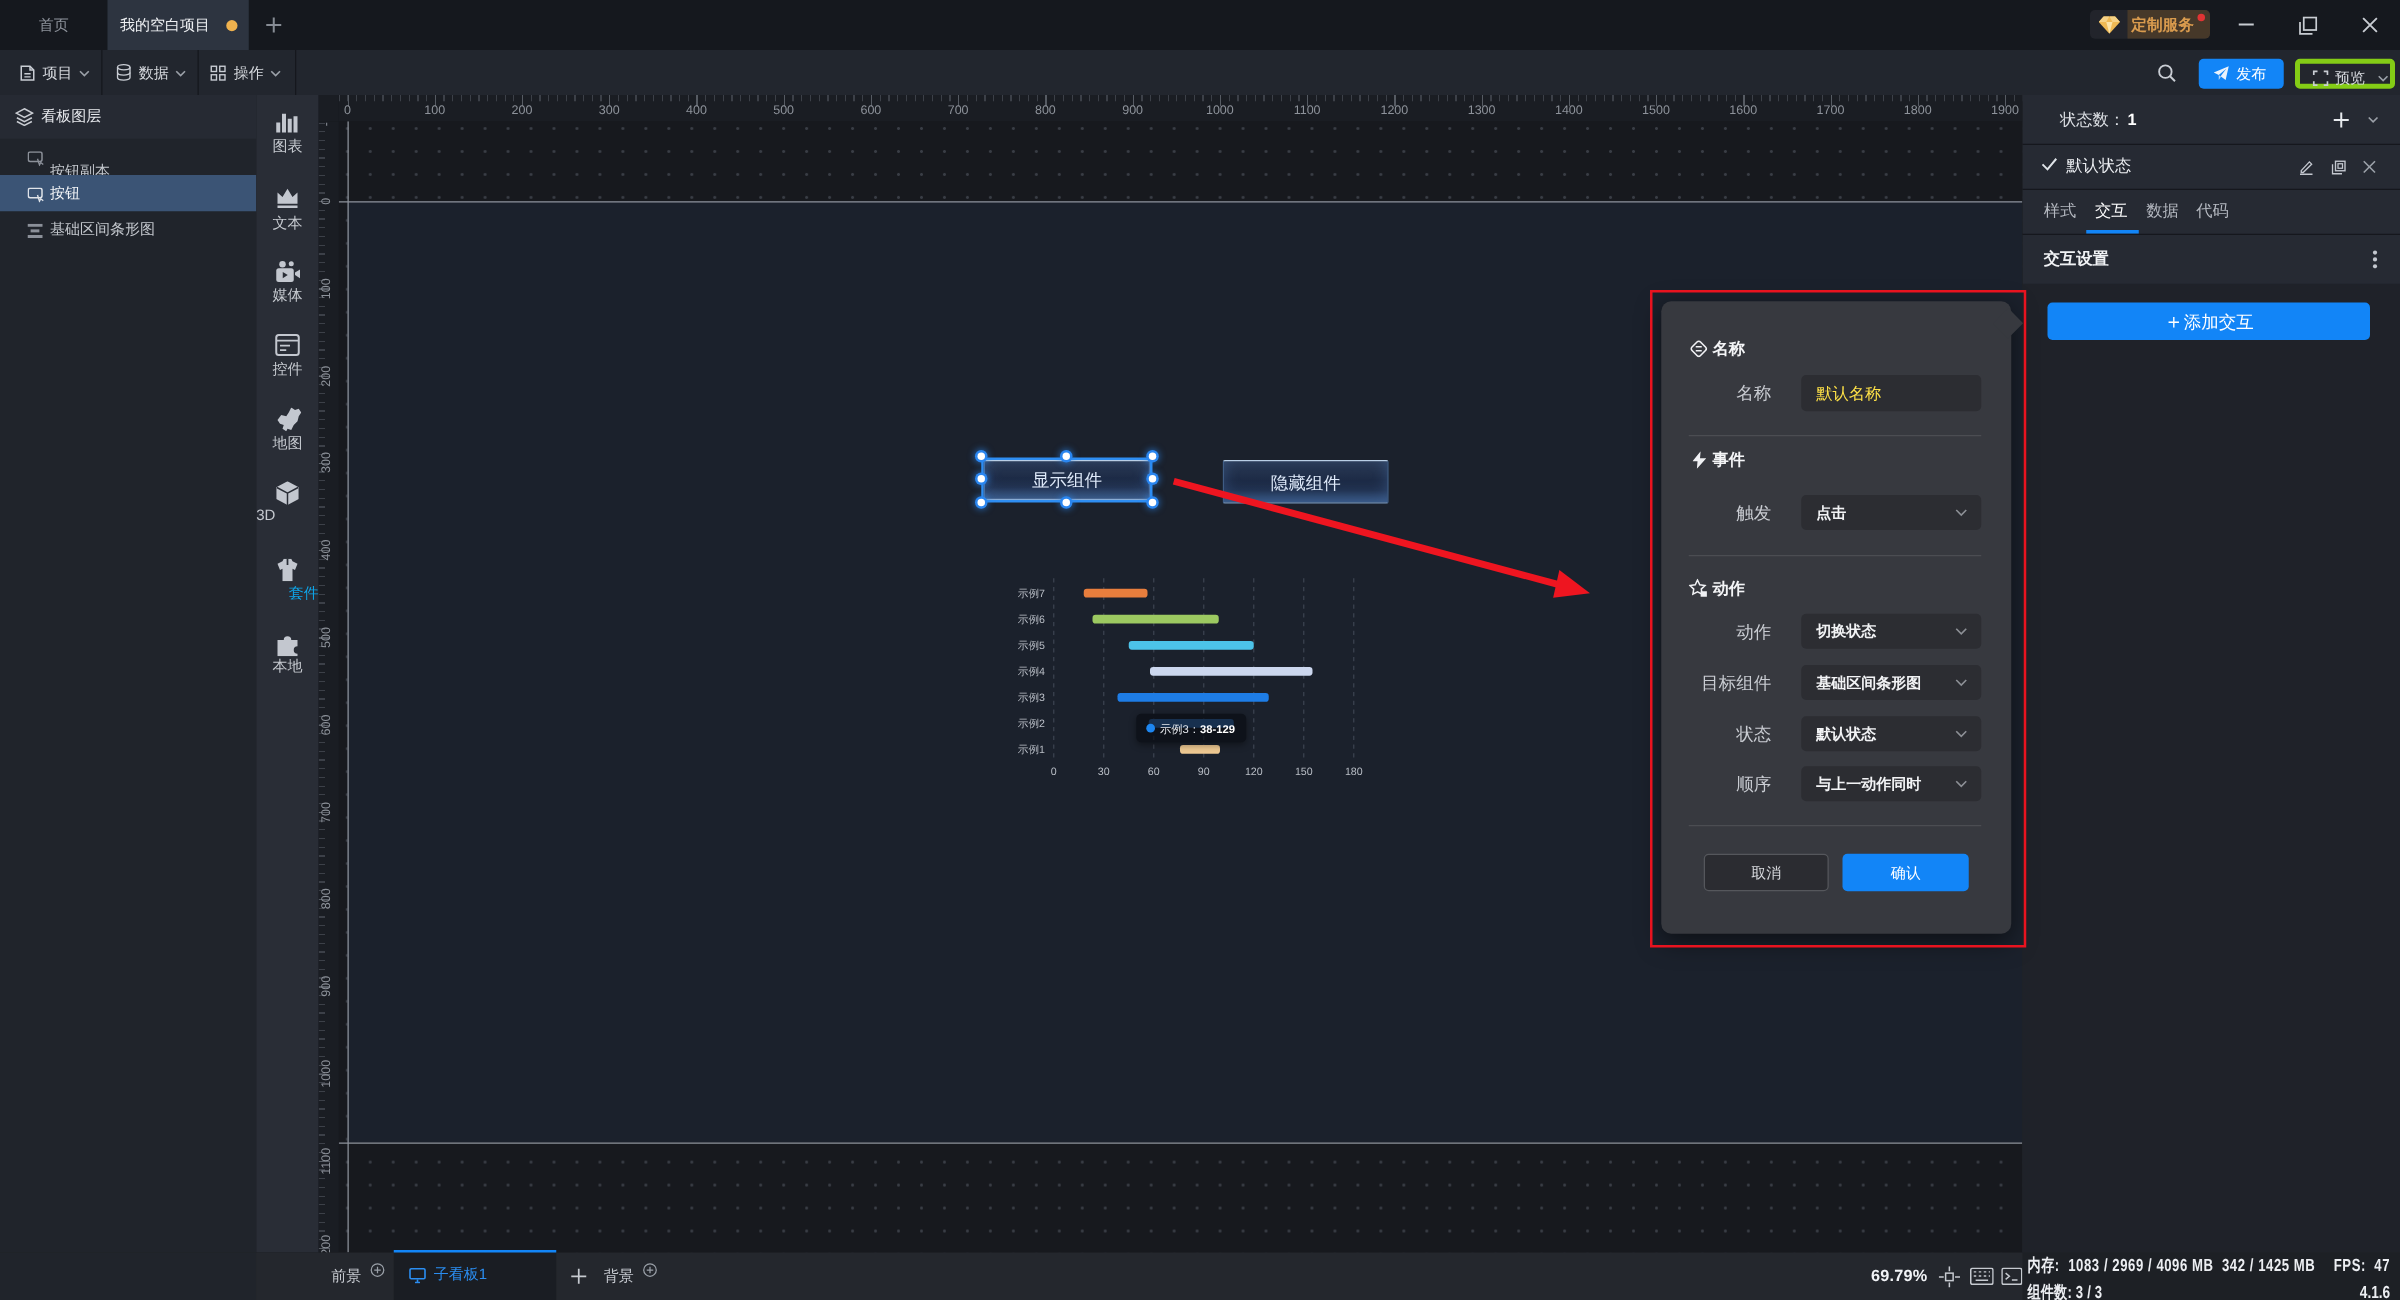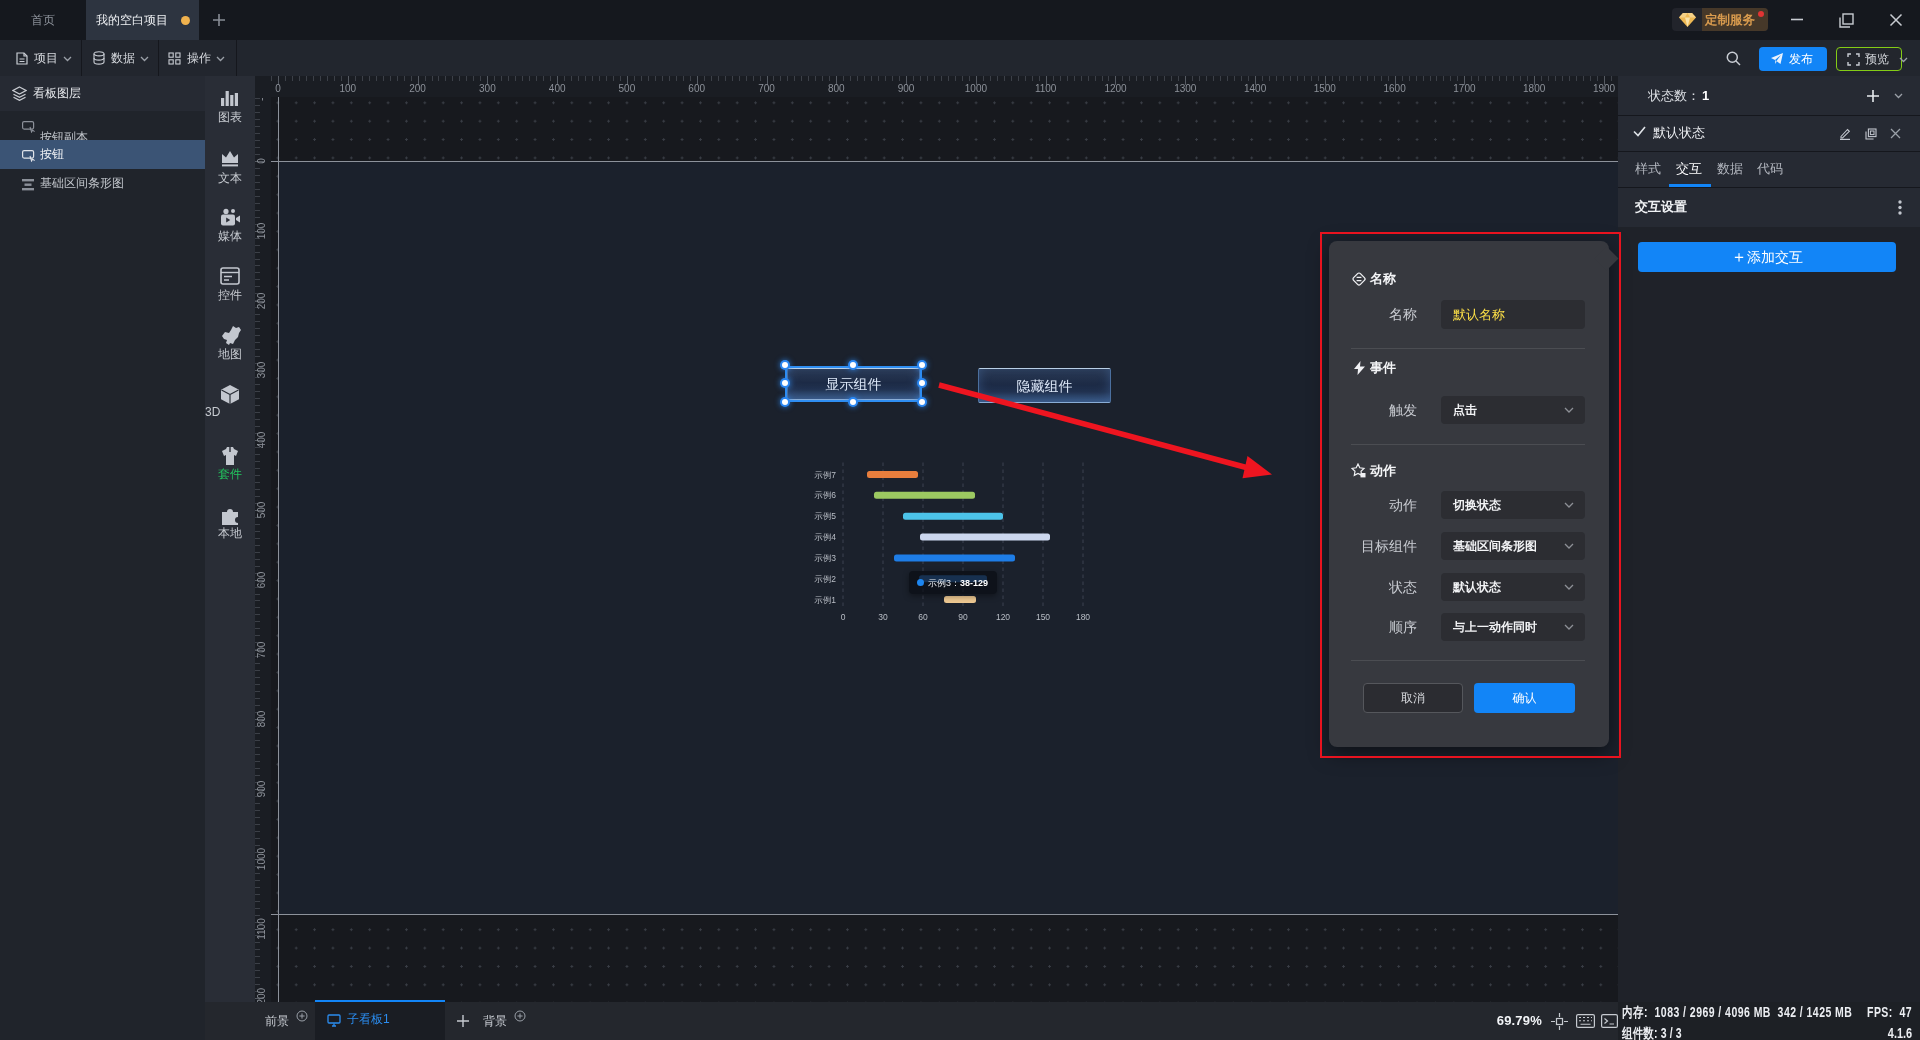--- a/index.html
+++ b/index.html
@@ -82,21 +82,21 @@
       <circle cx="6.3" cy="6.3" r="5" stroke="#c9cdd4" stroke-width="1.5"></circle>
       <path d="M10 10l4 4" stroke="#c9cdd4" stroke-width="1.5"></path>
     </svg>
   <div class="a" style="left:1759px;top:7px;width:68px;height:24px;border-radius:4px;background:#1285f7;">
     <svg class="a" style="left:11px;top:5px;" width="14" height="14" viewBox="0 0 14 14">
         <path d="M13 1L1 6l4 2 6-5-4.5 6 4 3z" fill="#eaf2fc"></path>
         <path d="M5 8v4l1.8-2.6" fill="#b9d6f5"></path>
       </svg>
     <span class="t" style="left:30px;top:0;height:24px;line-height:24px;color:#fff;font-size:12px;">发布</span>
   </div>
-  <div class="a" style="left:1836px;top:7px;width:66px;height:24px;border-radius:4px;background:#23262d;border:1px solid #84cc16;text-decoration:underline;">
+  <div class="a" style="left:1836px;top:7px;width:80px;height:24px;border-radius:4px;background:#23262d;border:4px solid #84cc16;text-decoration:underline;">
     <svg class="a" style="left:10px;top:5px;" width="13" height="13" viewBox="0 0 13 13" fill="none">
         <path d="M1 4V1h3M9 1h3v3M12 9v3H9M4 12H1V9" stroke="#c9cdd4" stroke-width="1.4"></path>
       </svg>
     <span class="t" style="left:28px;top:0;height:22px;line-height:22px;color:#d6d9de;font-size:12px;">预览</span>
     <svg class="a" style="left:62px;top:9px;" width="9" height="6" viewBox="0 0 9 6" fill="none">
         <path d="M1 1l3.5 3.5L8 1" stroke="#9ba0a8" stroke-width="1.3"></path>
       </svg>
   </div>
 </div>
 
@@ -170,21 +170,21 @@
   <svg class="a" style="left:16px;top:309px;" width="18" height="19" viewBox="0 0 18 19">
       <path d="M9 0l9 4.8v9.4L9 19 0 14.2V4.8z" fill="#c3c7cf"></path>
       <path d="M9 9.5L0.5 5M9 9.5l8.5-4.5M9 9.5V19" stroke="#292d36" stroke-width="1.2"></path>
     </svg>
   <span class="t" style="left:0;top:329px;width:50px;text-align:left;color:#c6cad0;font-size:12px;">3D</span>
 
   <svg class="a" style="left:15px;top:371px;" width="20" height="18" viewBox="0 0 20 18">
       <path d="M7 0h6l1 2 4 2-2 5-2-1v10H6V8L4 9 2 4l4-2z" fill="#c3c7cf"></path>
       <path d="M10 0v5" stroke="#292d36" stroke-width="1.4"></path>
     </svg>
-  <span class="t" style="left:0;top:390px;width:50px;text-align:center;color:#22c55e;font-size:12px;">套件</span>
+  <span class="t" style="left:0;top:390px;width:50px;text-align:right;color:#0ea5e9;font-size:12px;">套件</span>
 
   <svg class="a" style="left:15px;top:430px;" width="20" height="19" viewBox="0 0 20 19">
       <path d="M2 6h5a3 3 0 116 0h5v5a3 3 0 100 6v2H2z" fill="#c3c7cf"></path>
     </svg>
   <span class="t" style="left:0;top:449px;width:50px;text-align:center;color:#c6cad0;font-size:12px;">本地</span>
 </div>
 
 <div class="a" id="canvas" style="left:255px;top:76px;width:1363px;height:926px;background:#17191e;overflow:hidden;">
 
   <div class="a" style="left:16px;top:21px;width:1347px;height:905px;background-image:radial-gradient(circle,#393d45 0 1px,transparent 1.3px);background-size:18.375px 18.375px;background-position:16px 15px;"></div>

